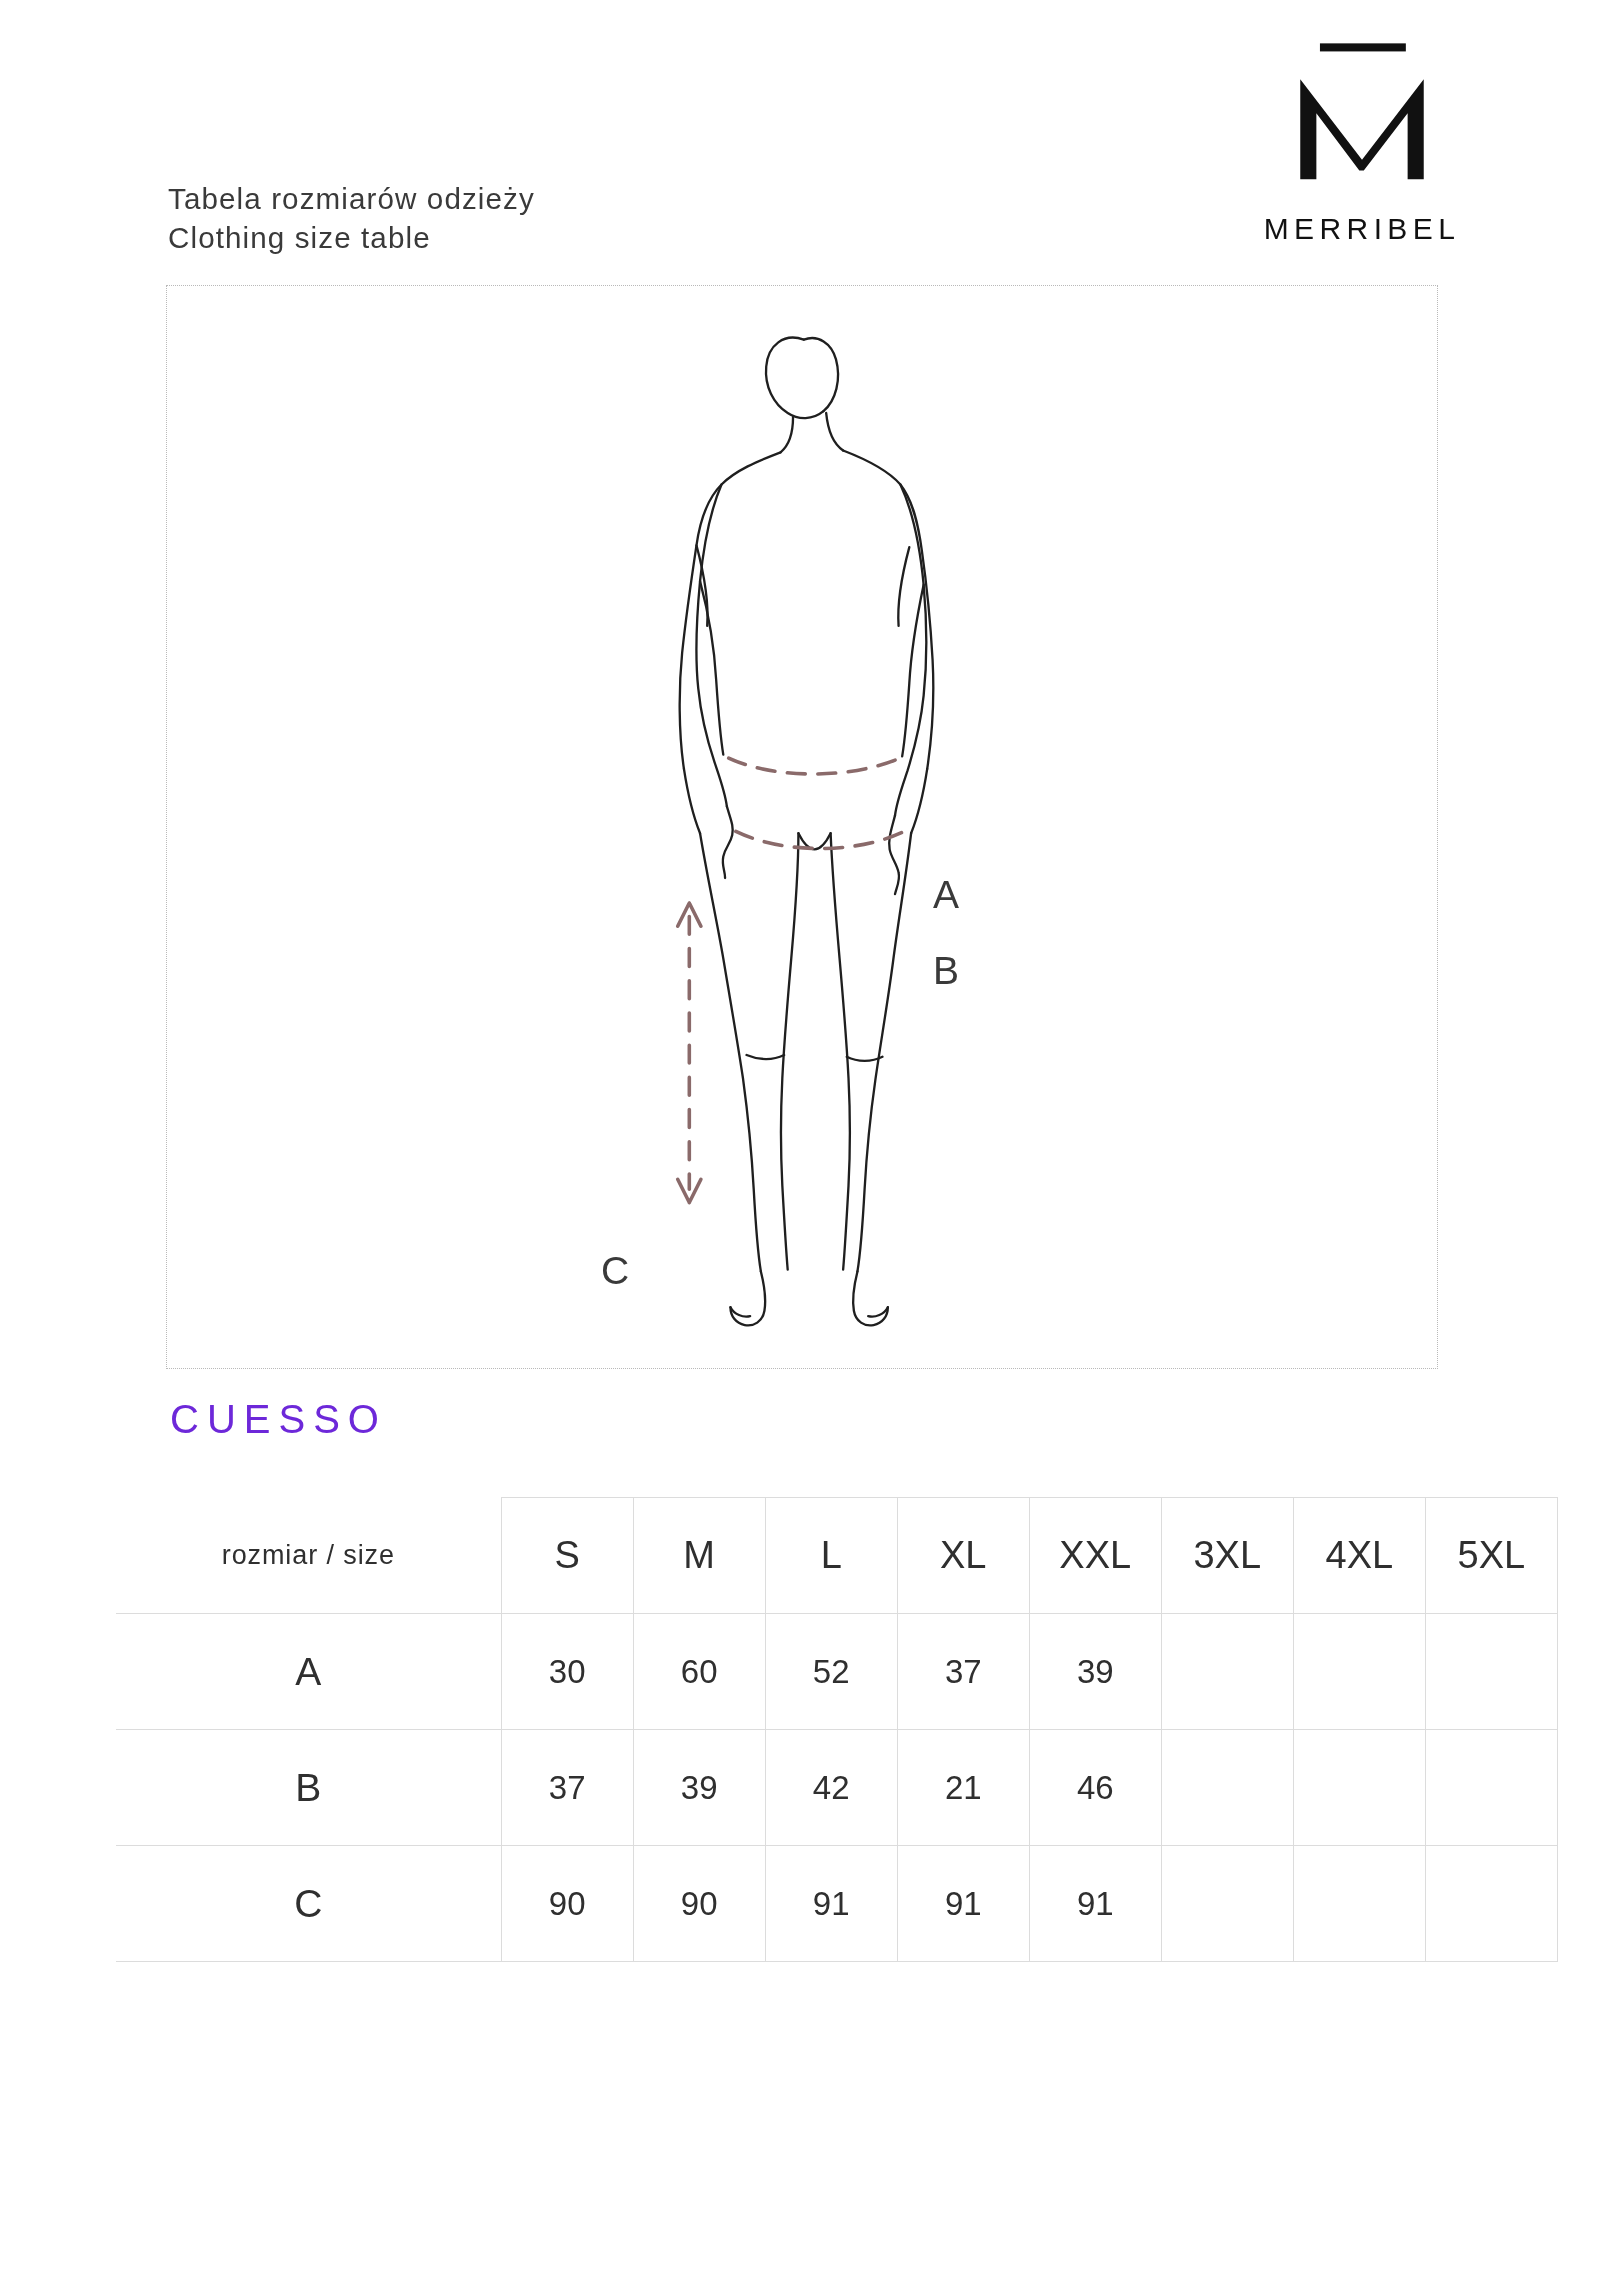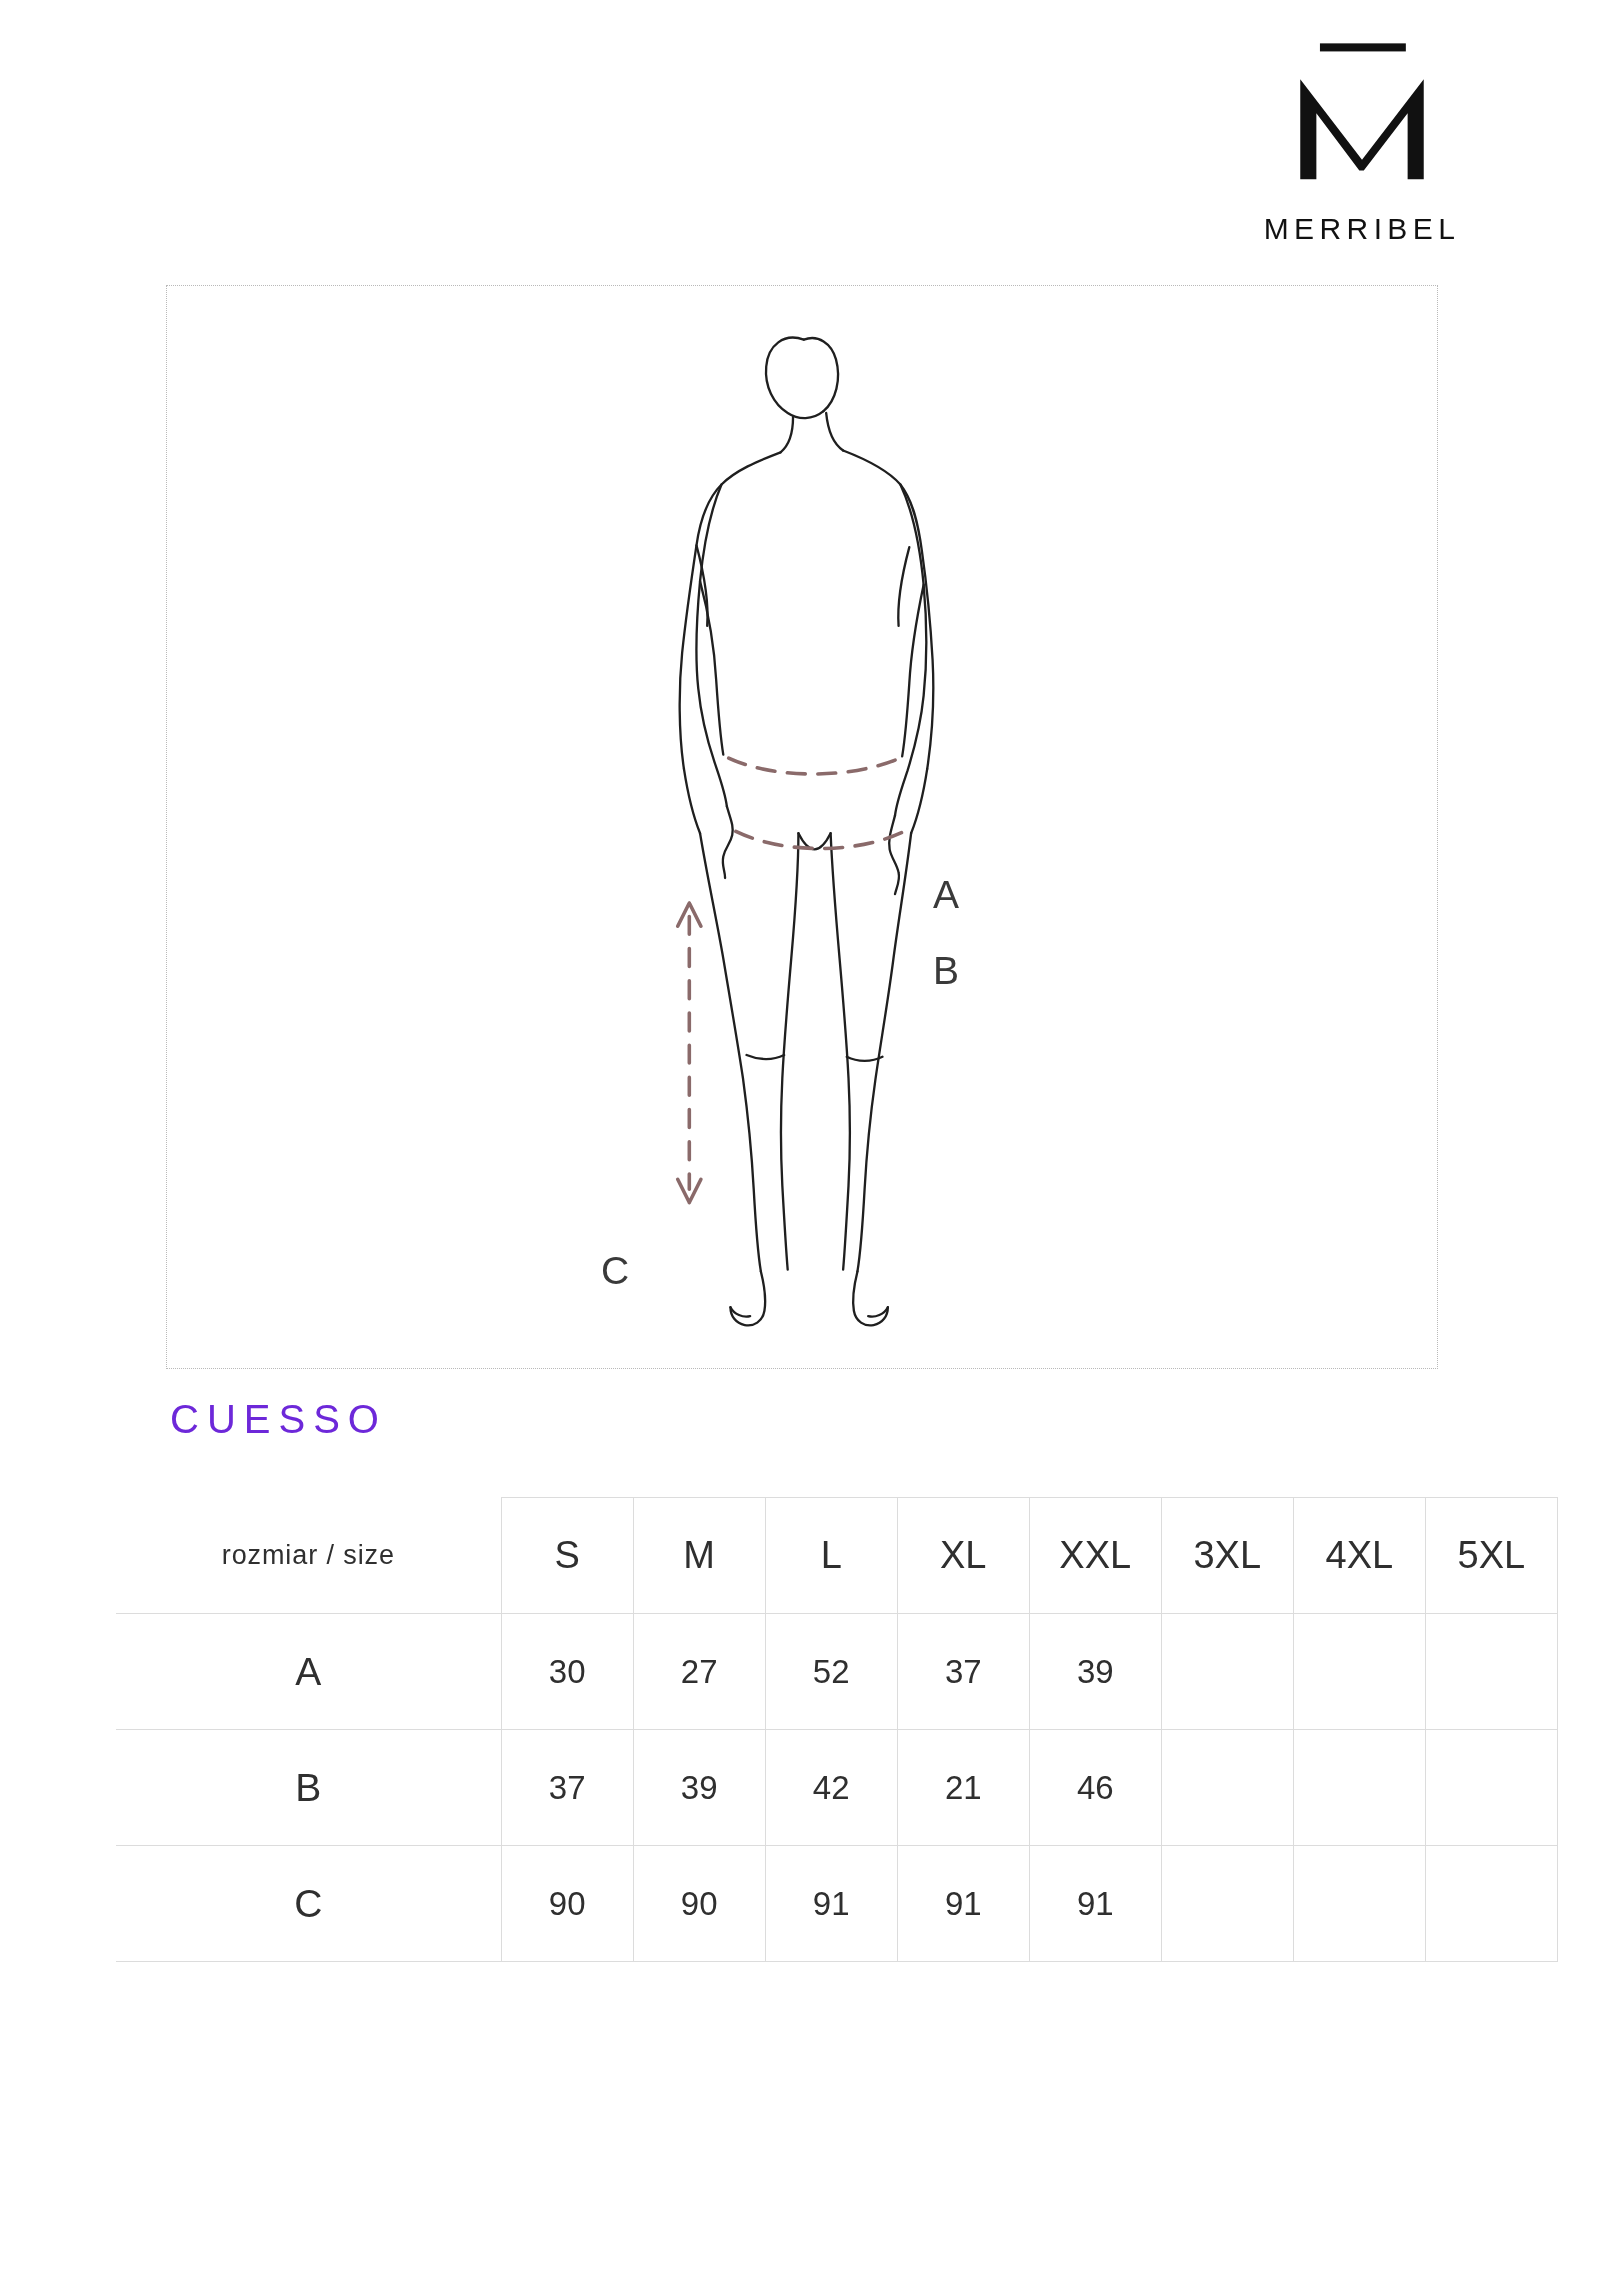--- a/index.html
+++ b/index.html
@@ -143,20 +143,24 @@
 <div class="page">
 
   <div class="brand">
     <svg class="brand-mark" viewBox="0 0 190 175">
       <rect x="48" y="8" width="96" height="9" fill="#111111"></rect>
       <path d="M26 160 L26 48 L95 138 L164 48 L164 160 L146 160 L146 86 L97 150 L92 150 L44 86 L44 160 Z" fill="#111111"></path>
     </svg>
     <div class="brand-name">MERRIBEL</div>
   </div>
 
+  <div class="title-block">
+    <div class="title-line">Tabela rozmiarów odzieży</div>
+    <div class="title-line">Clothing size table</div>
+  </div>
 
   <div class="figure-panel">
     <svg class="figure-svg" viewBox="0 0 1420 1210" preserveAspectRatio="none">
       <g fill="none" stroke="#1f1f1f" stroke-width="2.6" stroke-linecap="round" stroke-linejoin="round">
 
         <path d="M712 60 C 690 52 672 66 670 90 C 668 112 678 132 694 142 C 706 150 722 150 734 140"></path>
         <path d="M734 140 C 748 128 754 104 748 82 C 743 64 728 54 712 60"></path>
 
         <path d="M700 146 C 700 166 696 178 686 186"></path>
         <path d="M737 142 C 739 162 744 176 756 184"></path>
@@ -250,21 +254,21 @@
         <th class="cell-size">XXL</th>
         <th class="cell-size">3XL</th>
         <th class="cell-size">4XL</th>
         <th class="cell-size">5XL</th>
       </tr>
     </thead>
     <tbody>
       <tr>
         <td class="cell-row-label">A</td>
         <td class="cell-val">30</td>
-        <td class="cell-val">27</td>
+        <td class="cell-val">60</td>
         <td class="cell-val">52</td>
         <td class="cell-val">37</td>
         <td class="cell-val">39</td>
         <td class="cell-val"></td>
         <td class="cell-val"></td>
         <td class="cell-val"></td>
       </tr>
       <tr>
         <td class="cell-row-label">B</td>
         <td class="cell-val">37</td>

